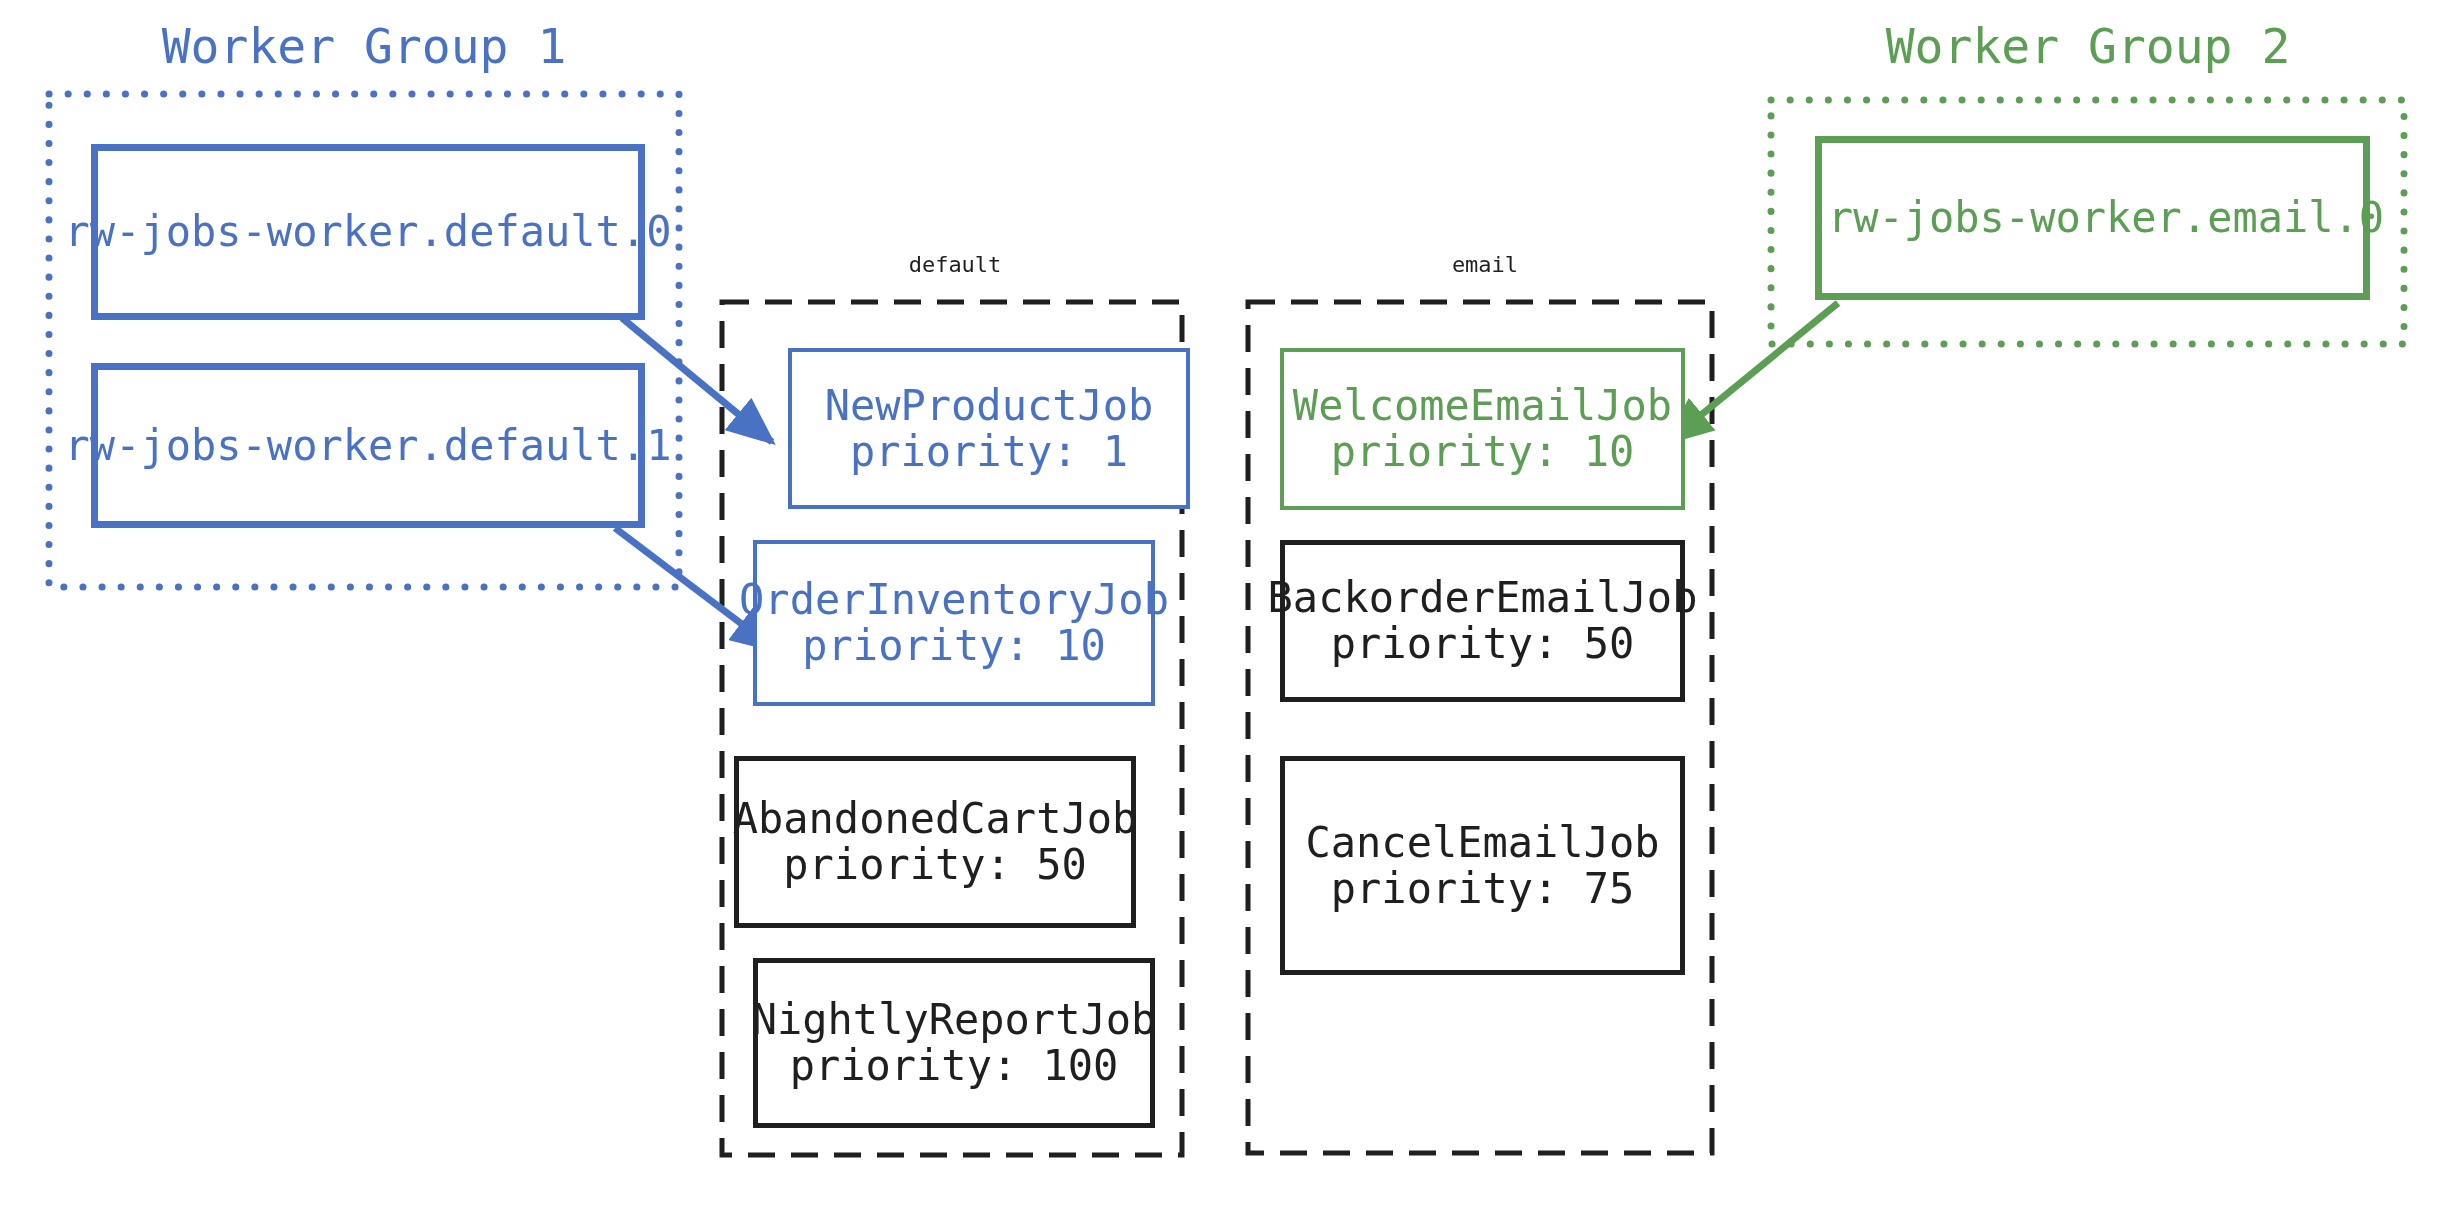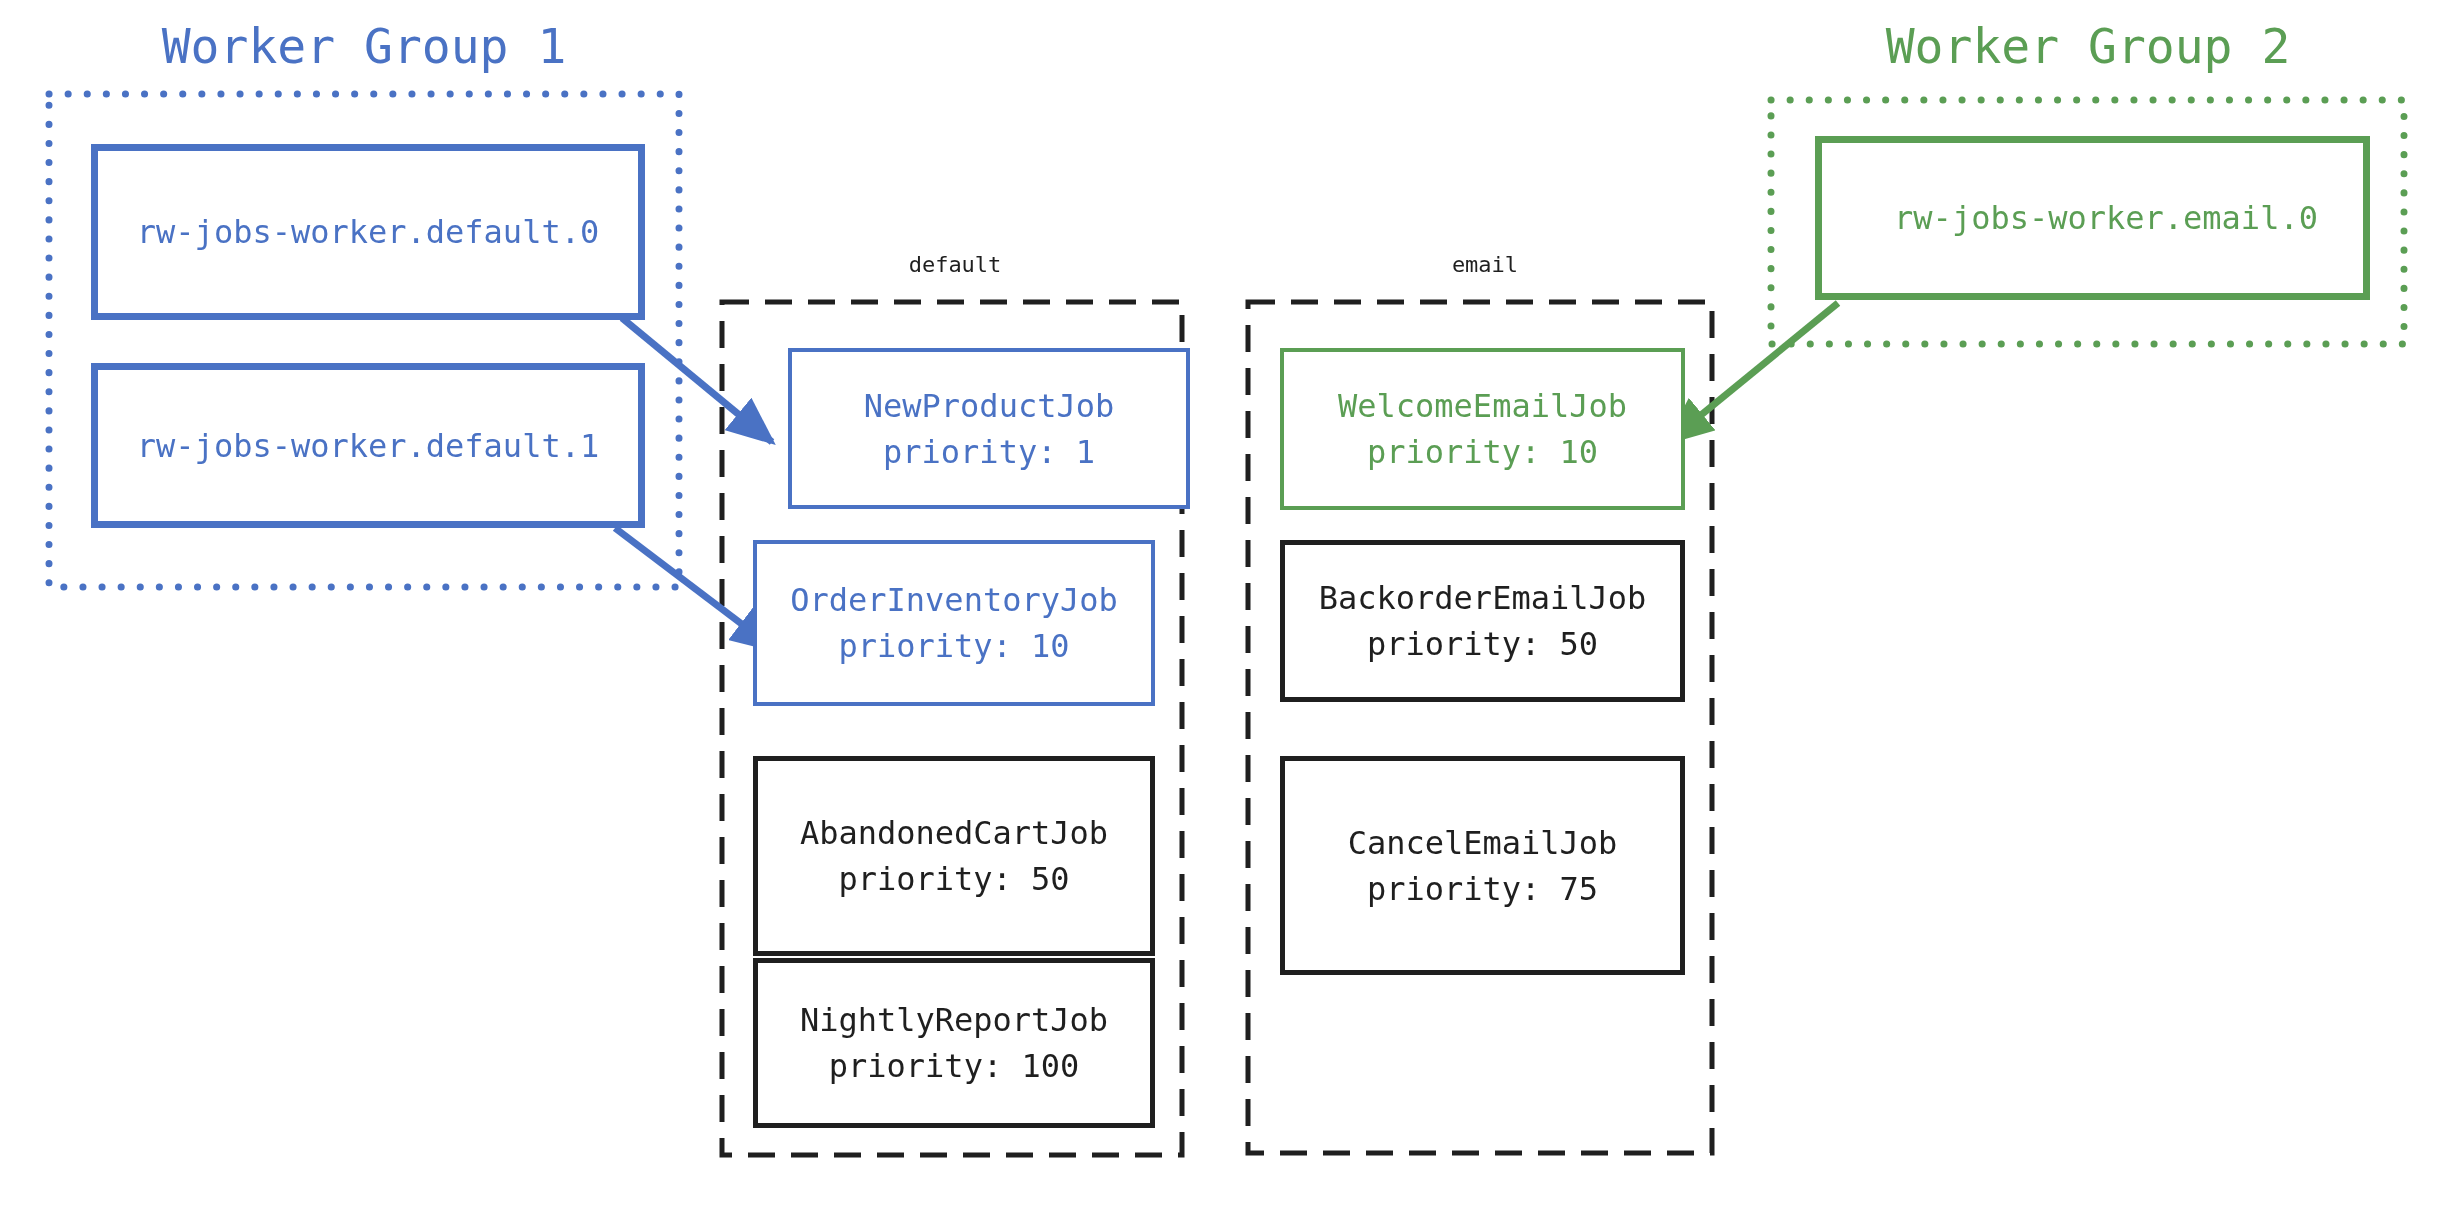--- a/index.html
+++ b/index.html
@@ -12,23 +12,23 @@
   }
   .overlay{position:absolute;left:0;top:0;width:2446px;height:1220px;}
   .abs{position:absolute;box-sizing:border-box;}
   .group-title{
     font-size:48px;line-height:40px;text-align:center;white-space:nowrap;
   }
   .queue-label{
     font-size:22px;line-height:38px;text-align:center;color:var(--black);white-space:nowrap;
   }
   .node{
-    display:flex;flex-direction:column;justify-content:center;
+    display:flex;flex-direction:column;align-items:center;justify-content:center;
     text-align:center;background:#ffffff;
-    font-size:32px;line-height:46px;white-space:nowrap;
+    font-size:42px;line-height:46px;white-space:nowrap;
   }
   .worker-box{border:7px solid;}
   .job-box{border:4px solid;}
   .blue{color:var(--blue);border-color:var(--blue);}
   .green{color:var(--green);border-color:var(--green);}
   .black{color:var(--black);border-color:var(--black);border-width:5px;}
   svg line{stroke-width:7;}
   svg .dotted-rect{fill:none;stroke-width:7;stroke-linecap:round;stroke-dasharray:0.1 19;}
   svg .dashed-rect{fill:none;stroke:var(--black);stroke-width:5;stroke-dasharray:27 16;}
 </style>
@@ -79,21 +79,21 @@
   <div class="abs node job-box blue" style="left:788px;top:348px;width:402px;height:161px;">
     <span>NewProductJob</span>
     <span>priority: 1</span>
   </div>
 
   <div class="abs node job-box blue" style="left:753px;top:540px;width:402px;height:166px;">
     <span>OrderInventoryJob</span>
     <span>priority: 10</span>
   </div>
 
-  <div class="abs node job-box black" style="left:753px;top:756px;width:402px;height:200px;">
+  <div class="abs node job-box black" style="left:734px;top:756px;width:402px;height:172px;">
     <span>AbandonedCartJob</span>
     <span>priority: 50</span>
   </div>
 
   <div class="abs node job-box black" style="left:753px;top:958px;width:402px;height:170px;">
     <span>NightlyReportJob</span>
     <span>priority: 100</span>
   </div>
 
   <div class="abs queue-label" style="left:1285px;top:246px;width:400px;">email</div>

